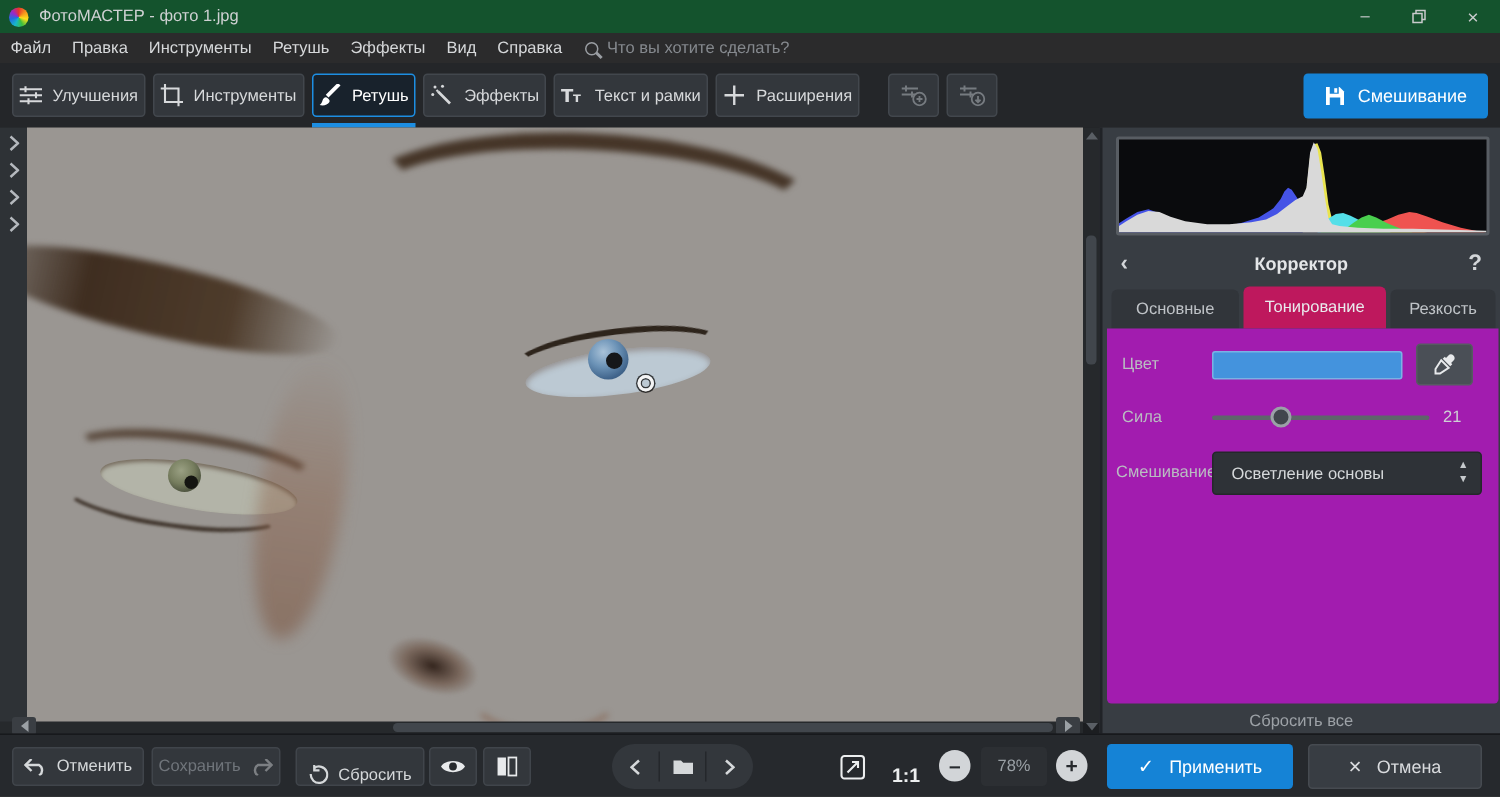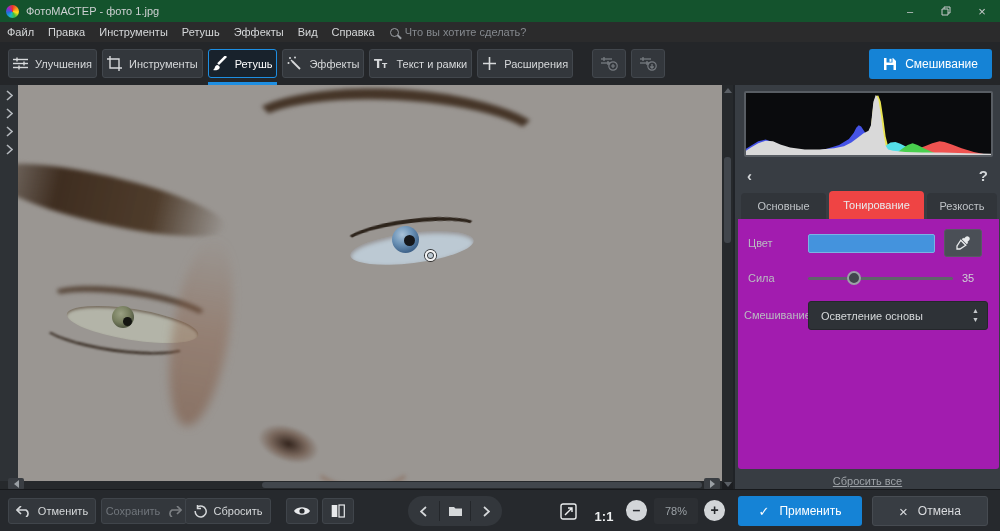--- a/index.html
+++ b/index.html
@@ -110,39 +110,39 @@
   
   #right-panel { position:absolute; left:733px; top:85px; width:267px; height:404px; background:#383d43; border-left:2px solid #202327; }
   #hist-frame { position:absolute; left:9px; top:6px; width:249px; height:66px; background:#0a0b0d;
     border:2px solid #585d63; border-radius:2px; }
   #panel-header { position:absolute; left:0; top:80px; width:100%; height:24px; }
   #panel-back { position:absolute; left:12px; top:2px; color:#d3d6d9; font-size:15px; font-weight:bold; cursor:pointer; }
   #panel-title { position:absolute; left:0; width:100%; top:4px; text-align:center; color:#e4e6e8; font-size:12px; font-weight:bold; }
   #panel-help { position:absolute; right:12px; top:2px; color:#d3d6d9; font-size:15px; font-weight:bold; cursor:pointer; }
   .subtab { position:absolute; top:108px; height:26px; background:#31353a; border-radius:4px 4px 0 0;
     color:#bfc3c7; font-size:11px; display:flex; align-items:center; justify-content:center; cursor:pointer; }
-  .subtab.active { background:#ef4444; color:#e9ebed; height:28px; top:106px; }
+  .subtab.active { background:#be185d; color:#e9ebed; height:28px; top:106px; }
   #subtab-1 { left:6px;  width:85px; }
   #subtab-2 { left:94px; width:95px; }
   #subtab-3 { left:192px; width:70px; }
   #panel-content { position:absolute; left:3px; top:134px; width:261px; height:250px; background:#a21caf; border-radius:0 0 3px 3px; }
   .ctl-label { position:absolute; left:10px; color:#b9bdc1; font-size:11px; }
   #color-swatch { position:absolute; left:70px; top:15px; width:127px; height:19px; border:1px solid #7ab2e4; border-radius:2px; cursor:pointer; }
   #dropper-btn { position:absolute; left:206px; top:10px; width:38px; height:28px; background:#4a4f56; border:1px solid #565b62;
     border-radius:3px; display:flex; align-items:center; justify-content:center; cursor:pointer; }
   #slider-track { position:absolute; left:70px; top:58px; width:145px; height:3px; background:#5f646a; border-radius:2px; cursor:pointer; }
   #slider-handle { position:absolute; top:-6px; width:14px; height:14px; border-radius:50%;
     background:#41464d; border:2px solid #9ba1a7; margin-left:-7px; cursor:pointer; }
   #strength-value { position:absolute; left:224px; top:53px; color:#ced1d4; font-size:11px; }
   #blend-select { position:absolute; left:70px; top:82px; width:180px; height:29px; background:#2e3237; border:1px solid #24272b;
     border-radius:3px; display:flex; align-items:center; color:#d6d9db; font-size:11px; padding-left:12px; cursor:pointer; }
   #blend-spinner { position:absolute; right:8px; top:4px; display:flex; flex-direction:column; line-height:9px;
     color:#c6cacd; font-size:7px; text-align:center; }
   #reset-all { position:absolute; left:0; width:100%; top:390px; text-align:center; color:#9da2a7; font-size:11px;
-    text-decoration:underline; cursor:pointer; }
+    cursor:pointer; }
 
   
   #bottombar { position:absolute; left:0; top:489px; width:1000px; height:42px; background:#26292d; border-top:1px solid #17191c; }
   .bb-btn { position:absolute; top:8px; height:26px; background:#33373c; border:1px solid #40454b; border-radius:3px;
     color:#d5d8da; font-size:11px; display:flex; align-items:center; justify-content:center; gap:7px; cursor:pointer; }
   .bb-btn.disabled { color:#70757b; cursor:default; }
   .bb-btn.disabled svg { opacity:.45; }
   #nav-pill { position:absolute; left:408px; top:6px; width:94px; height:30px; background:#33373c; border-radius:15px;
     display:flex; align-items:stretch; overflow:hidden; cursor:pointer; }
   .pill-seg { flex:1; display:flex; align-items:center; justify-content:center; }
@@ -357,20 +357,21 @@
         <polygon points="50,100 51,55 52,18 53,5 54,4 55,14 56,40 57,70 58,86 60,90 62,91 64,90 66,87 68,85 70,86 72,89 75,93 78,96 82,99 84,100" fill="#e9e44f"></polygon>
         <polygon points="60,100 63,97 67,93 70,90 73,86 76,81 79,78 81,79 84,83 88,89 93,95 98,99 100,100" fill="#ef5350"></polygon>
         <polygon points="54,100 55,92 57,85 59,80 61,79 63,82 66,88 69,93 72,97 74,100" fill="#54dfe8"></polygon>
         <polygon points="60,100 62,95 64,89 66,84 68,81 70,84 73,90 76,95 78,98 80,100" fill="#49cf4e"></polygon>
         <polygon points="0,100 0,90 2,85 5,78 8,75 10,78 13,85 16,92 20,96 24,97 28,94 33,90 38,84 42,74 44,64 45,56 46,52 47,54 48,60 50,72 52,88 54,98 55,100" fill="#4553e6"></polygon>
         <polygon points="0,100 0,93 2,88 5,81 8,77 11,78 14,83 18,88 24,91 30,91 36,89 40,86 43,80 46,71 48,65 50,61 51,52 52,14 53,3 54,10 55,34 56,62 57,85 58,91 60,93 65,95 72,96 80,96 90,97 100,98 100,100" fill="#d9d9d9"></polygon>
       </svg>
   </div>
   <div id="panel-header">
     <span id="panel-back">‹</span>
+    <span id="panel-title">Корректор</span>
     <span id="panel-help">?</span>
   </div>
   <div class="subtab" id="subtab-1">
       <span>Основные</span>
     </div>
   <div class="subtab active" id="subtab-2">
       <span>Тонирование</span>
     </div>
   <div class="subtab" id="subtab-3">
       <span>Резкость</span>
@@ -383,21 +384,21 @@
       <svg width="14" height="14" viewBox="0 0 14 14">
           <path d="M13 1 C12 0 10.5 0 9.8 0.8 L8 2.6 L7.2 1.8 L5.8 3.2 L10.8 8.2 L12.2 6.8 L11.4 6 L13.2 4.2 C14 3.5 14 2 13 1 Z" fill="#e8eaec"></path>
           <path d="M4.8 4.2 L9.8 9.2 L4 13 L1 13 L1 10 Z" fill="none" stroke="#e8eaec" stroke-width="1.3"></path>
         </svg>
     </div>
 
     <span class="ctl-label" style="top:53px;">Сила</span>
     <div id="slider-track">
       <div id="slider-handle" style="left: 32%;"></div>
     </div>
-    <span id="strength-value">35</span>
+    <span id="strength-value">21</span>
 
     <span class="ctl-label" style="top:90px; left:6px;">Смешивание</span>
     <div id="blend-select">
       <span>Осветление основы</span>
       <div id="blend-spinner">
         <span>▲</span>
         <span>▼</span>
       </div>
     </div>
   </div>
@@ -413,21 +414,21 @@
       </svg>
     <span>Отменить</span>
   </div>
   <div class="bb-btn disabled" style="left:101px; width:86px;">
     <span>Сохранить</span>
     <svg width="15" height="11" viewBox="0 0 15 11">
         <path d="M14 4 H5 A4 4 0 0 0 5 11" fill="none" stroke="#d5d8da" stroke-width="1.6"></path>
         <path d="M10 0 L14 4 L10 8" fill="none" stroke="#d5d8da" stroke-width="1.6"></path>
       </svg>
   </div>
-  <div class="bb-btn" style="left:185px; width:86px;">
+  <div class="bb-btn" style="left:197px; width:86px;align-items:flex-end;">
     <svg width="13" height="13" viewBox="0 0 13 13">
         <path d="M3.5 2 A5.5 5.5 0 1 1 1.2 6" fill="none" stroke="#d5d8da" stroke-width="1.5"></path>
         <path d="M3.5 0 V3.5 H7" fill="none" stroke="#d5d8da" stroke-width="1.5"></path>
       </svg>
     <span>Сбросить</span>
   </div>
   <div class="bb-btn" style="left:286px; width:32px;">
     <svg width="18" height="12" viewBox="0 0 18 12">
         <path d="M1 6 C4 1 14 1 17 6 C14 11 4 11 1 6 Z" fill="#e8eaec"></path>
         <circle cx="9" cy="6" r="2.6" fill="#26292d"></circle>

